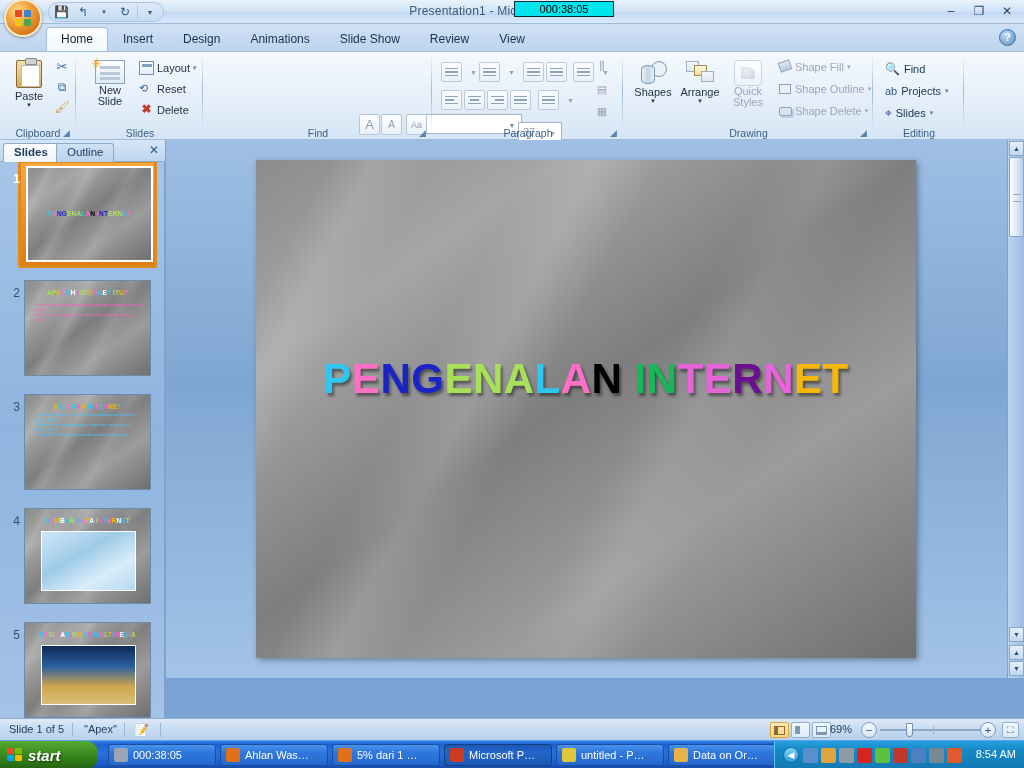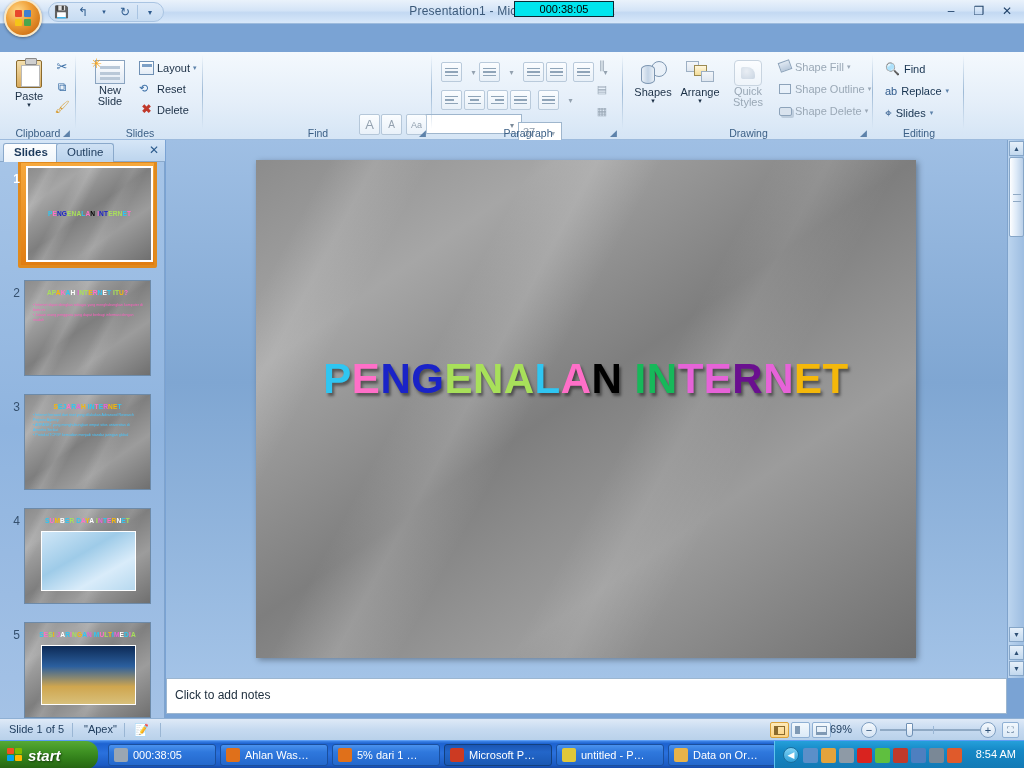--- a/index.html
+++ b/index.html
@@ -467,20 +467,32 @@
     <div class="title-text">Presentation1 - Microsoft PowerPoint</div>
     <div class="timer-overlay">000:38:05</div>
 
     <div class="wincontrols">
       <div>–</div>
       <div>❐</div>
       <div>✕</div>
     </div>
   </div>
 
+  <div class="tabstrip">
+    <div class="tabs">
+      <div class="tab active">Home</div>
+      <div class="tab">Insert</div>
+      <div class="tab">Design</div>
+      <div class="tab">Animations</div>
+      <div class="tab">Slide Show</div>
+      <div class="tab">Review</div>
+      <div class="tab">View</div>
+    </div>
+    <div class="help-btn">?</div>
+  </div>
 
   <div class="ribbon">
 
     <div class="rgroup" style="left:0; width:76px;">
       <div class="bigbtn" style="left:6px; top:4px; width:46px; height:62px;">
         <span class="paste-ico"></span>
         <span style="margin-top:2px;">Paste</span>
         <span style="font-size:7px;line-height:6px;">▾</span>
       </div>
       <div class="smbtn" style="left:52px; top:5px; width:20px; justify-content:center; color:#3a6ea5; font-size:13px;">✂</div>
@@ -686,21 +698,21 @@
       <div class="gsep"></div>
     </div>
 
     <div class="rgroup" style="left:874px; width:90px;">
       <div class="ebtn" style="left:6px; top:6px;">
         <span class="find-ico">🔍</span>
         <span>Find</span>
       </div>
       <div class="ebtn" style="left:6px; top:28px;">
         <span class="replace-ico">ab</span>
-        <span>Replace</span>
+        <span>Projects</span>
         <span style="font-size:7px;color:#5d82aa;">▾</span>
       </div>
       <div class="ebtn" style="left:6px; top:50px;">
         <span class="select-ico">⌖</span>
         <span>Slides</span>
         <span style="font-size:7px;color:#5d82aa;">▾</span>
       </div>
       <div class="glabel">Editing</div>
       <div class="gsep"></div>
     </div>
@@ -771,23 +783,20 @@
 
     <div class="vscroll">
       <div class="vs-btn" style="top:1px;">▲</div>
       <div class="vs-thumb"></div>
       <div class="vs-btn vs-prev">▼</div>
       <div class="vs-btn vs-next">▲</div>
       <div class="vs-btn vs-dbl">▼</div>
     </div>
   </div>
 
-  <div class="notes">
-    <div class="notes-text">Click to add notes</div>
-  </div>
 
   <div class="statusbar">
     <div class="sb-item" style="left:9px;">Slide 1 of 5</div>
     <div class="sb-sep" style="left:72px;"></div>
     <div class="sb-item" style="left:84px;">"Apex"</div>
     <div class="sb-sep" style="left:124px;"></div>
     <div class="sb-item" style="left:134px; font-size:12px; color:#3b6ea5;">📝</div>
     <div class="sb-sep" style="left:160px;"></div>
 
     <div class="viewbtn active" style="left:770px;">

